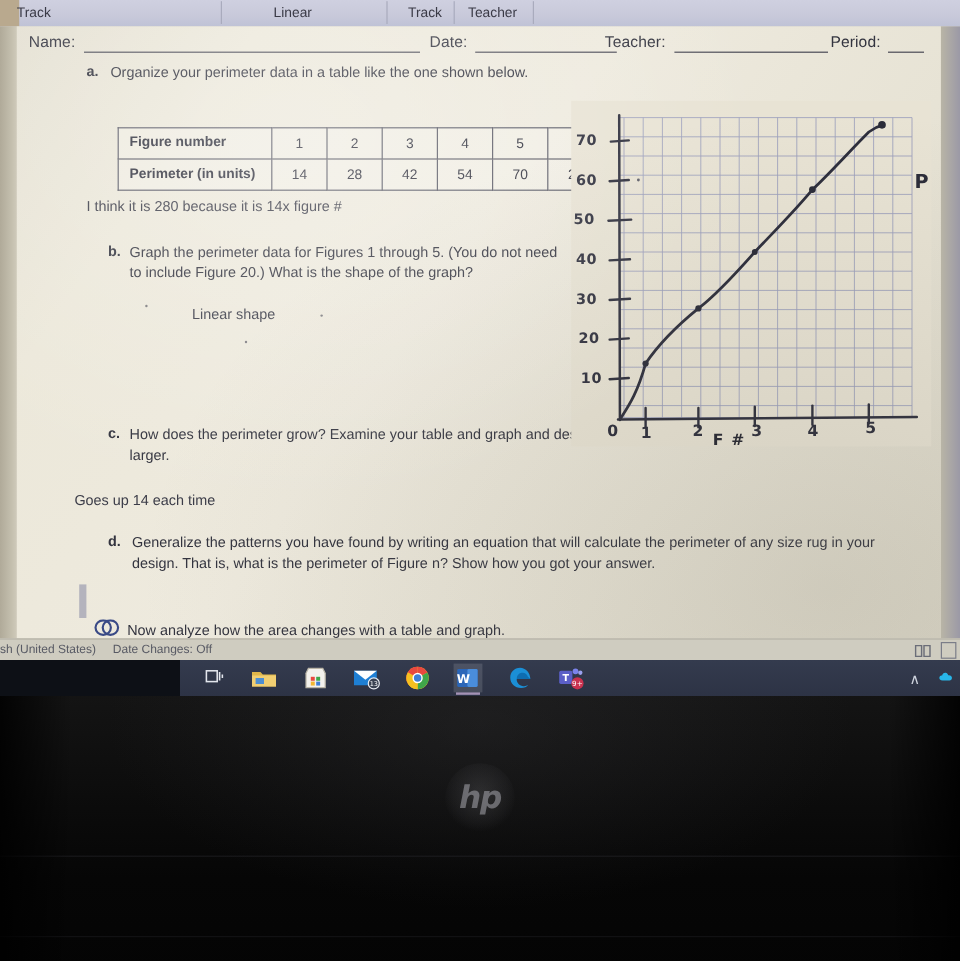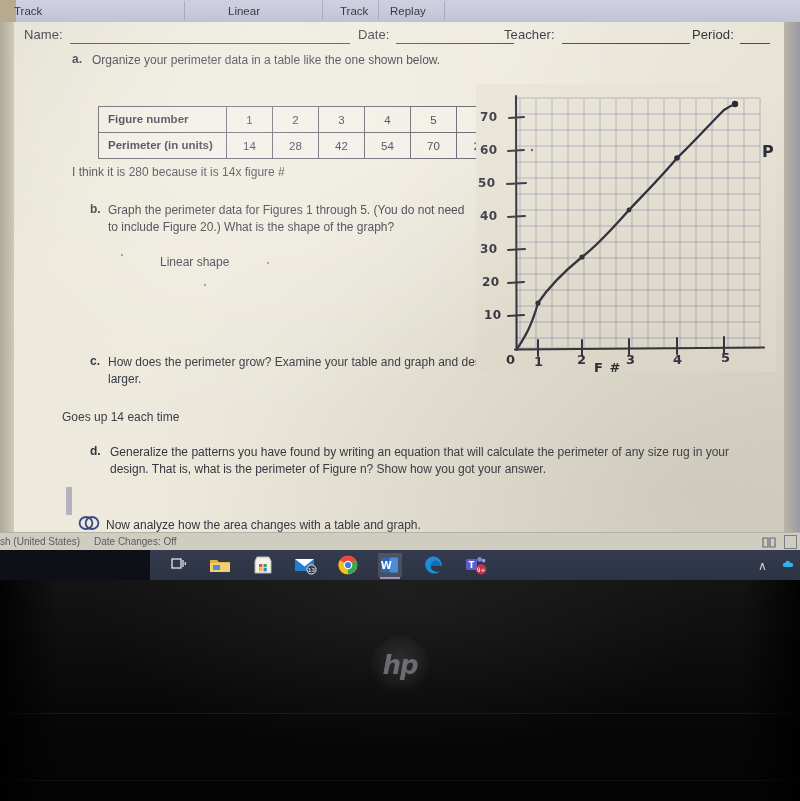--- a/index.html
+++ b/index.html
@@ -159,21 +159,21 @@
 </head>
 <body>
 
 <div id="screen">
 
   <div id="ribbon">
     <div class="edge-l"></div>
     <div class="tab" style="left:14px">Track</div>
     <div class="tab" style="left:228px">Linear</div>
     <div class="tab" style="left:340px">Track</div>
-    <div class="tab" style="left:390px">Replay</div>
+    <div class="tab" style="left:390px">Teacher</div>
     <div class="tabdiv" style="left:184px"></div>
     <div class="tabdiv" style="left:322px"></div>
     <div class="tabdiv" style="left:378px"></div>
     <div class="tabdiv" style="left:444px"></div>
   </div>
 
   <div id="leftshadow"></div>
   <div id="rightshadow"></div>
 
   <div id="paper">

